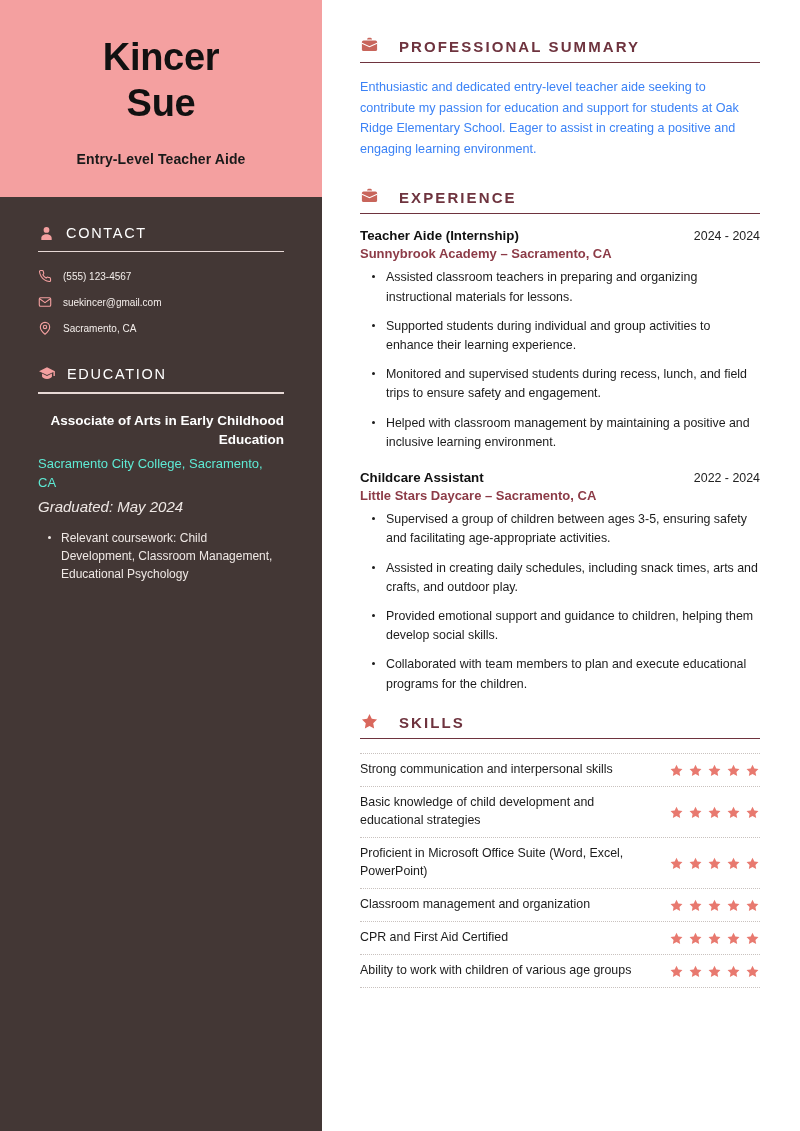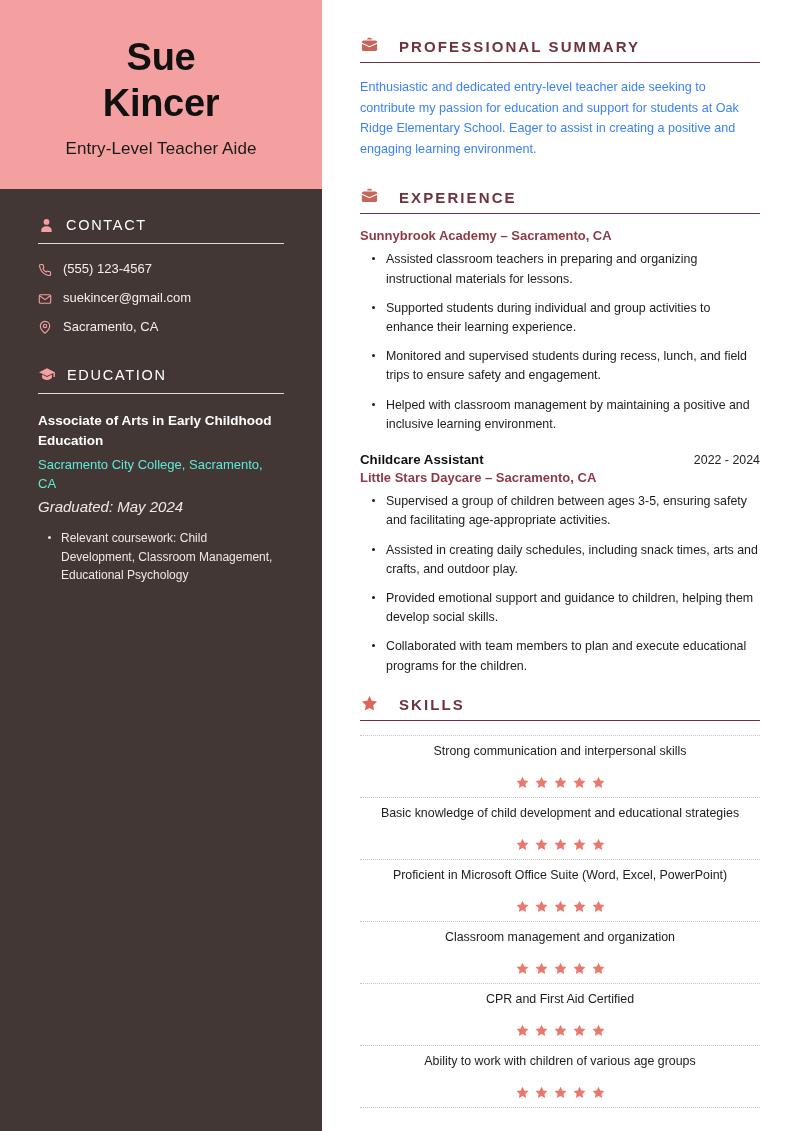--- a/index.html
+++ b/index.html
@@ -30,24 +30,24 @@
     text-align:center;
   }
   .name-line{
     font-size:38px;
     font-weight:700;
     color:#111111;
     line-height:1.22;
     letter-spacing:-0.3px;
   }
   .job-title{
-    margin-top:12px;
-    font-size:17px;
+    margin-top:24px;
+    font-size:14px;
     color:#1a1a1a;
-    font-weight:400;
+    font-weight:700;
     letter-spacing:0.1px;
   }
 
   .side-section{ padding:0 38px; }
   .side-section.first{ margin-top:28px; }
   .side-head{
     display:flex;
     align-items:center;
     gap:11px;
     margin-bottom:9px;
@@ -63,31 +63,32 @@
     background:#e7d9d6;
     width:100%;
     margin-bottom:17px;
   }
   .contact-row{
     display:flex;
     align-items:center;
     gap:11px;
     margin-bottom:12px;
     color:#f2ece9;
-    font-size:13px;
+    font-size:10px;
     line-height:1.3;
   }
   .contact-row .ctext{ color:#f4eeeb; }
 
   .edu-degree{
     color:#ffffff;
     font-size:13.5px;
     font-weight:700;
     line-height:1.42;
     margin-bottom:6px;
+    text-align:right;
   }
   .edu-school{
     color:#5eead4;
     font-size:13px;
     line-height:1.45;
     margin-bottom:5px;
     font-weight:400;
   }
   .edu-grad{
     color:#efe8e5;
@@ -187,21 +188,20 @@
   }
 
   .skills-wrap{ margin-top:2px; }
   .skill-row{
     display:flex;
     align-items:center;
     justify-content:space-between;
     gap:14px;
     padding:7px 0 7px;
     border-bottom:1px dotted #c9c2bf;
-    flex-direction:column;
   }
   .skill-row:first-child{ border-top:1px dotted #c9c2bf; }
   .skill-name{
     font-size:12.4px;
     color:#1c1c1c;
     line-height:1.45;
     flex:1;
   }
   .stars{
     display:flex;
@@ -212,22 +212,22 @@
   .icon-sm{ display:block; }
 </style>
 </head>
 <body>
 
 <div class="page">
 
   <aside class="sidebar">
 
     <div class="name-block">
+      <div class="name-line">Kincer</div>
       <div class="name-line">Sue</div>
-      <div class="name-line">Kincer</div>
       <div class="job-title">Entry-Level Teacher Aide</div>
     </div>
 
     <section class="side-section first">
       <div class="side-head">
         <span>
           <svg class="icon-sm" width="17" height="17" viewBox="0 0 24 24" fill="#F4A0A0">
             <circle cx="12" cy="7" r="4.1"></circle>
             <path d="M12 13.2c-4.2 0-7.3 2.4-7.3 5.3V21h14.6v-2.5c0-2.9-3.1-5.3-7.3-5.3z"></path>
           </svg>
@@ -311,20 +311,24 @@
             <path d="M9.2 3.4A1.9 1.9 0 0 1 11 2.2h2a1.9 1.9 0 0 1 1.9 1.2l.35.9h-6.4l.35-.9z"></path>
             <rect x="2.4" y="5.6" width="19.2" height="13.4" rx="2"></rect>
             <path d="M2.4 9.1 12 13.4l9.6-4.3" fill="none" stroke="#ffffff" stroke-width="1.3"></path>
           </svg>
         </span>
         <span class="sec-title">EXPERIENCE</span>
       </div>
       <div class="sec-rule"></div>
 
       <div class="job">
+        <div class="job-head">
+          <span class="job-role">Teacher Aide (Internship)</span>
+          <span class="job-dates">2024 - 2024</span>
+        </div>
         <div class="job-company">Sunnybrook Academy – Sacramento, CA</div>
         <ul class="job-bullets">
           <li>Assisted classroom teachers in preparing and organizing instructional materials for lessons.</li>
           <li>Supported students during individual and group activities to enhance their learning experience.</li>
           <li>Monitored and supervised students during recess, lunch, and field trips to ensure safety and engagement.</li>
           <li>Helped with classroom management by maintaining a positive and inclusive learning environment.</li>
         </ul>
       </div>
 
       <div class="job">

